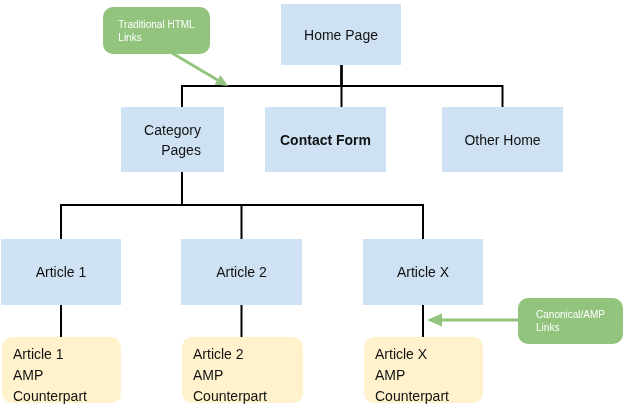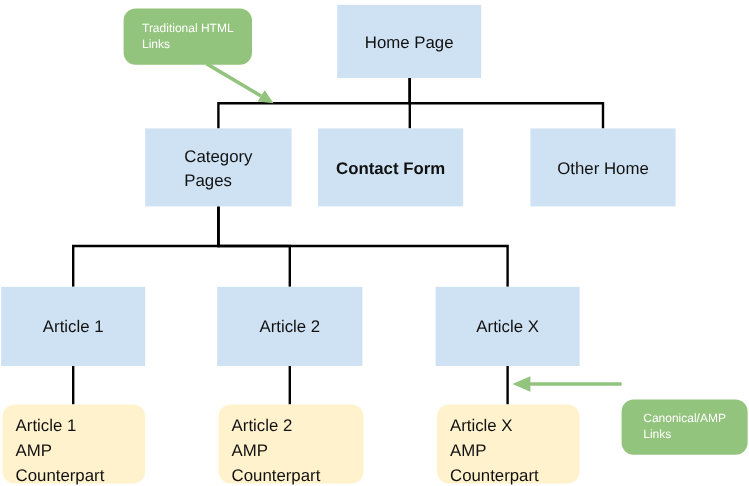--- a/index.html
+++ b/index.html
@@ -18,46 +18,46 @@
   }
   .canvas{position:relative;width:624px;height:405px;background:var(--bg);}
   .connectors{position:absolute;left:0;top:0;z-index:1;}
   .node{
     position:absolute;z-index:2;box-sizing:border-box;
     color:var(--node-text);font-size:14px;line-height:20px;
     white-space:pre-line;
   }
   .page-node{
     background:var(--page-fill);
-    display:flex;align-items:center;justify-content:center;text-align:left;
+    display:flex;align-items:center;justify-content:center;text-align:right;
   }
   .amp-node{
     background:var(--amp-fill);border-radius:10px;
     padding:7px 8px 0 11px;line-height:21px;text-align:left;
   }
   .annotation{
     position:absolute;z-index:3;box-sizing:border-box;
     background:var(--ann-fill);border-radius:10px;
     color:var(--ann-text);font-size:10px;line-height:13px;
     display:flex;align-items:center;justify-content:center;
     white-space:pre-line;
   }
   
   #home     {left:281px;top:4px;  width:120px;height:61px;}
-  #category {left:121px;top:107px;width:122px;height:65px;}
+  #category {left:121px;top:107px;width:103px;height:65px;}
   #contact  {left:265px;top:107px;width:121px;height:65px;font-weight:bold;}
   #other    {left:442px;top:107px;width:121px;height:65px;}
   #article1 {left:1px;  top:239px;width:120px;height:66px;}
   #article2 {left:181px;top:239px;width:121px;height:66px;}
   #articlex {left:363px;top:239px;width:120px;height:66px;}
   #amp1     {left:2px;  top:337px;width:119px;height:66px;}
   #amp2     {left:182px;top:337px;width:121px;height:66px;}
   #ampx     {left:364px;top:337px;width:119px;height:66px;}
   #ann-traditional {left:103px;top:7px;  width:107px;height:47px;}
-  #ann-canonical   {left:518px;top:298px;width:105px;height:46px;margin-top:35px;}
+  #ann-canonical   {left:518px;top:298px;width:105px;height:46px;}
 </style>
 </head>
 <body>
 
 <div class="canvas">
 
   <svg class="connectors" width="624" height="405" viewBox="0 0 624 405">
 
     <path d="M341.5,65 L341.5,107" stroke="var(--connector)" stroke-width="2" fill="none"></path>
     <path d="M341.5,65 L341.5,86 L182,86 L182,107" stroke="var(--connector)" stroke-width="2" fill="none"></path>

